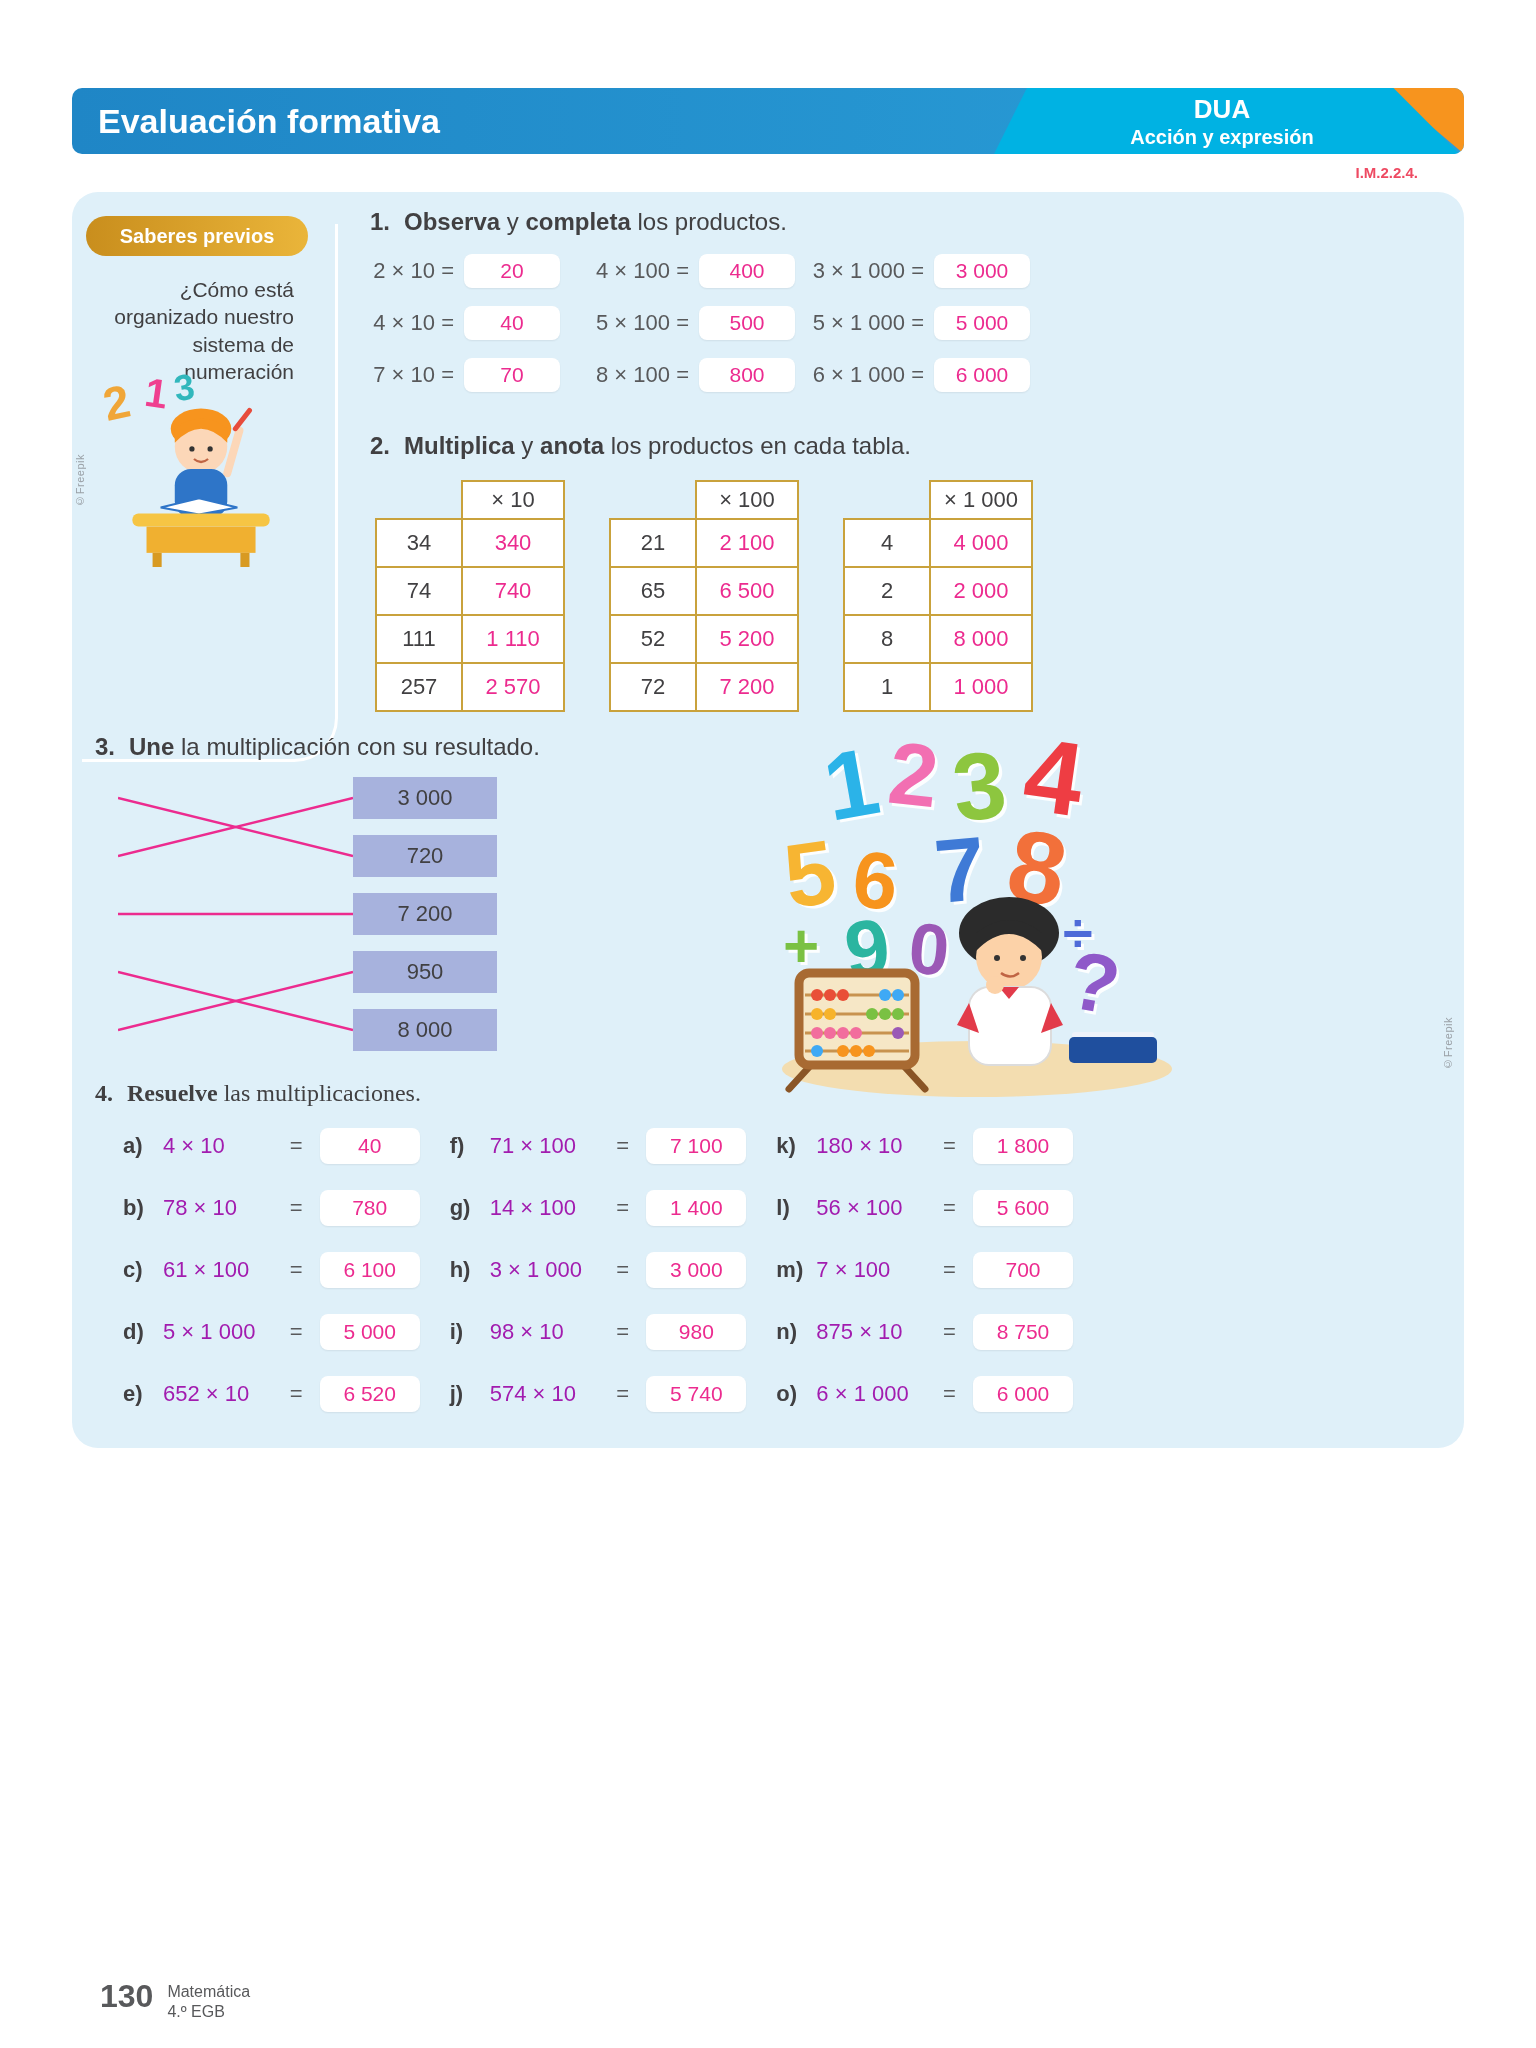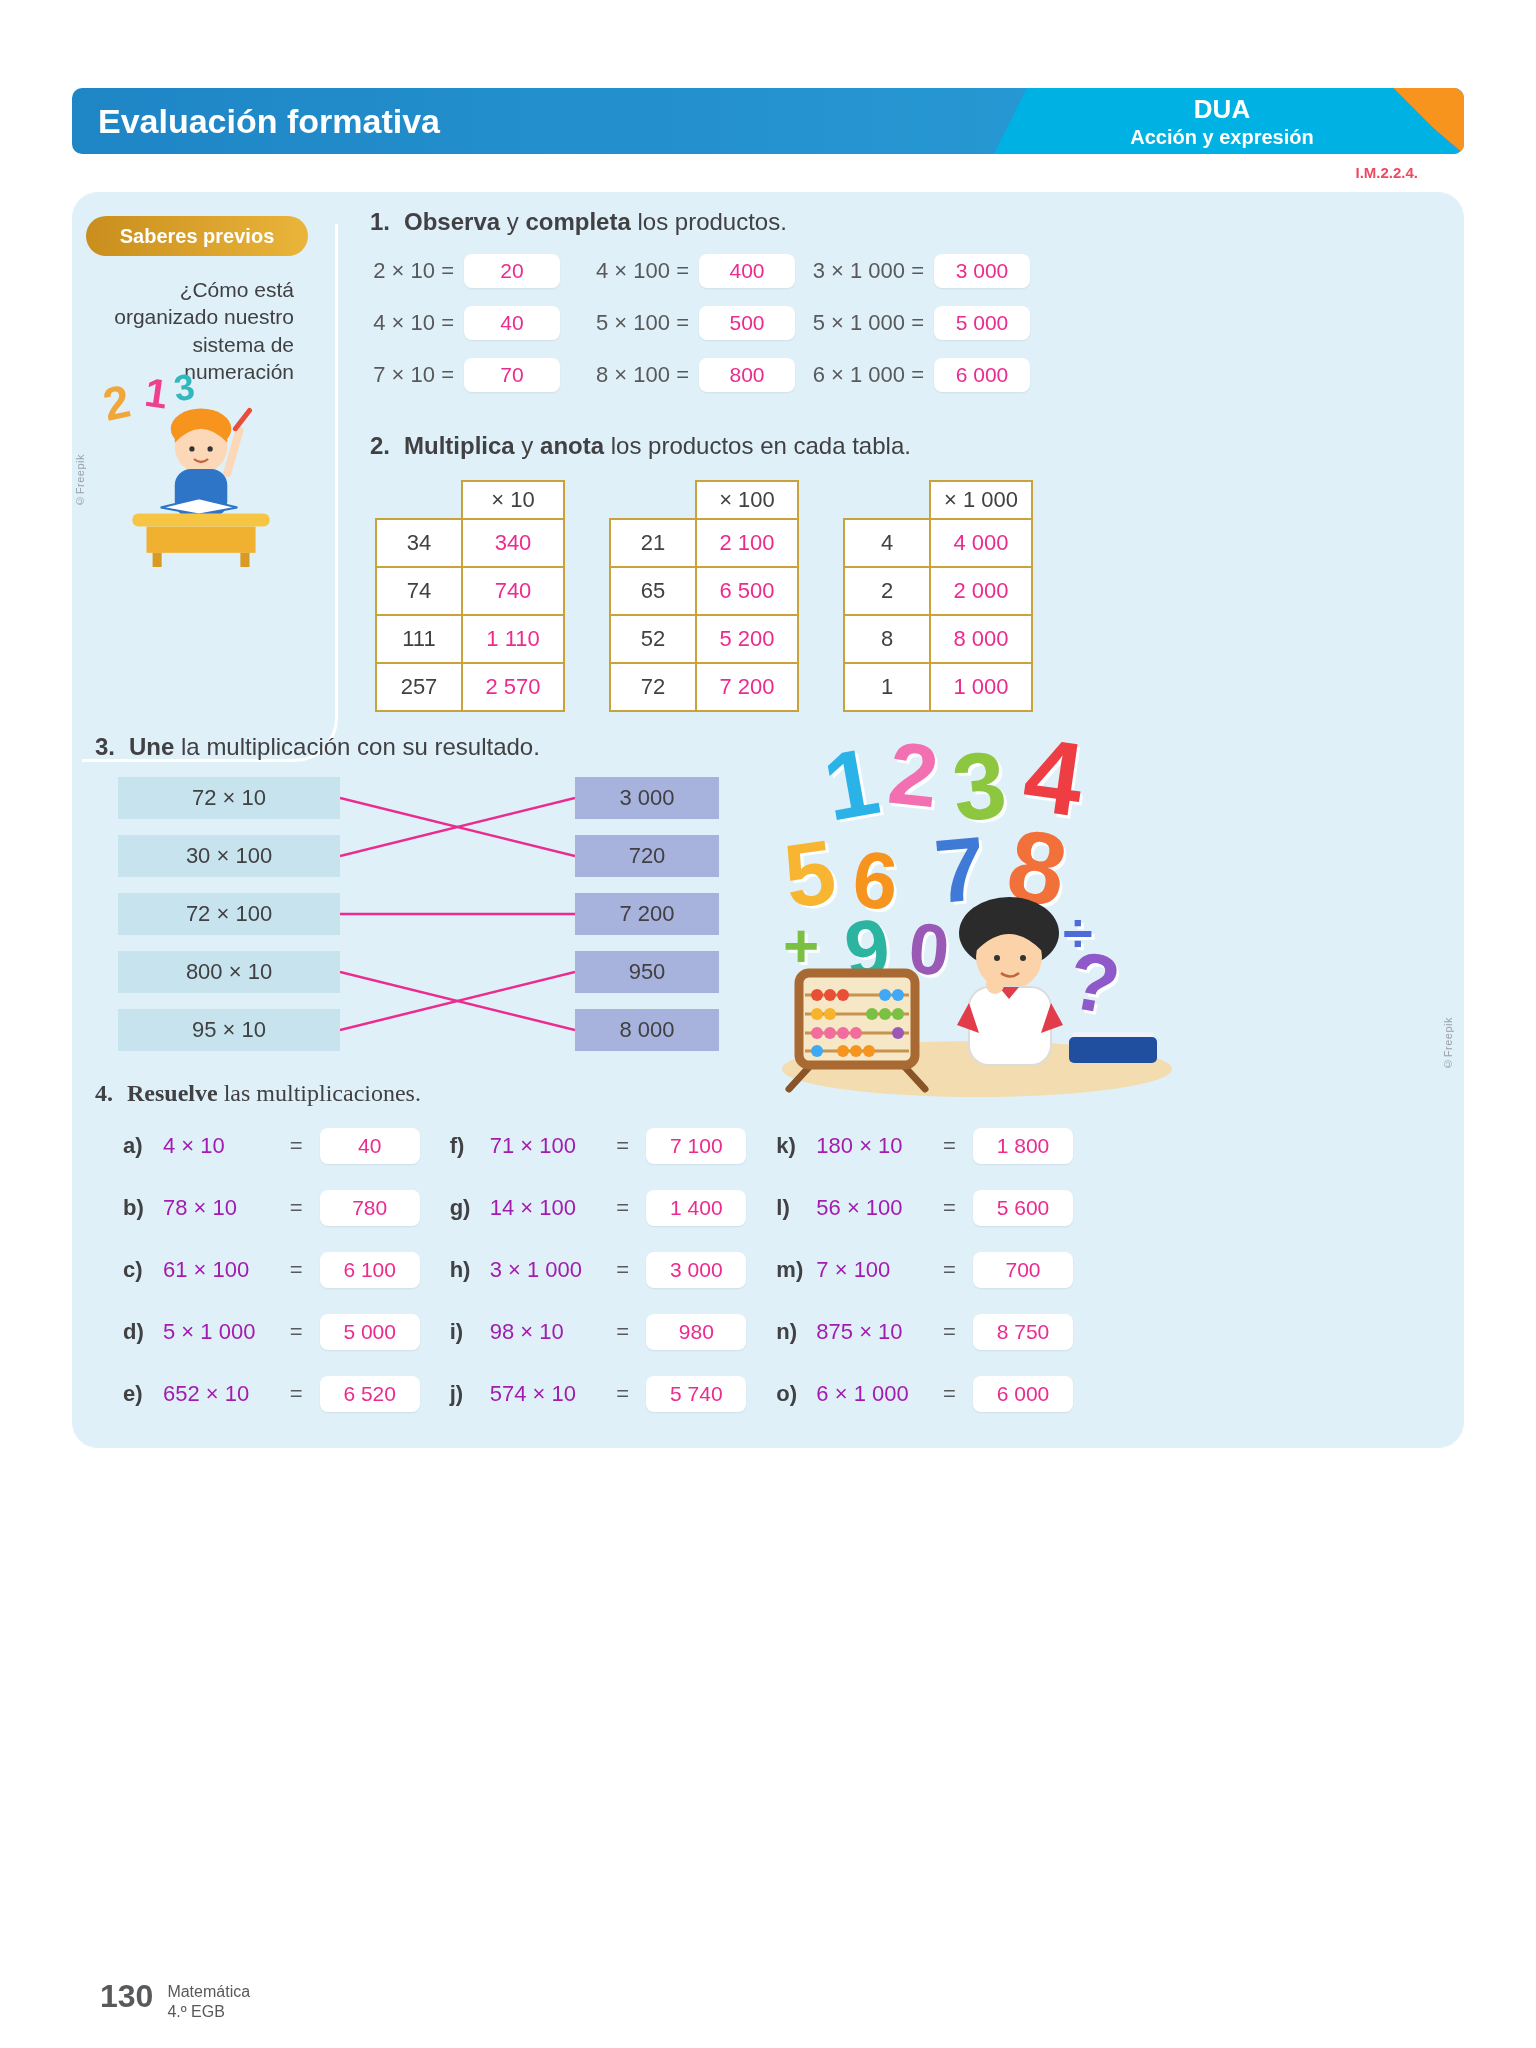--- a/index.html
+++ b/index.html
@@ -263,27 +263,20 @@
             <tr>
        <td class="factor">1</td>
        <td class="product">1 000</td>
      </tr>
           </tbody>
         </table>
       </div>
 
     <div class="sec-head s3"><span class="num">3.</span><span class="b">Une</span><span> la multiplicación con su resultado.</span></div>
     <div class="match">
-      <div class="mcol">
-          <div class="mbox l">72 × 10</div>
-          <div class="mbox l">30 × 100</div>
-          <div class="mbox l">72 × 100</div>
-          <div class="mbox l">800 × 10</div>
-          <div class="mbox l">95 × 10</div>
-        </div>
       <svg class="mlines" width="235" height="274">
           <line x1="0" y1="21" x2="235" y2="79"></line>
           <line x1="0" y1="79" x2="235" y2="21"></line>
           <line x1="0" y1="137" x2="235" y2="137"></line>
           <line x1="0" y1="195" x2="235" y2="253"></line>
           <line x1="0" y1="253" x2="235" y2="195"></line>
         </svg>
       <div class="mcol">
           <div class="mbox r">3 000</div>
           <div class="mbox r">720</div>

